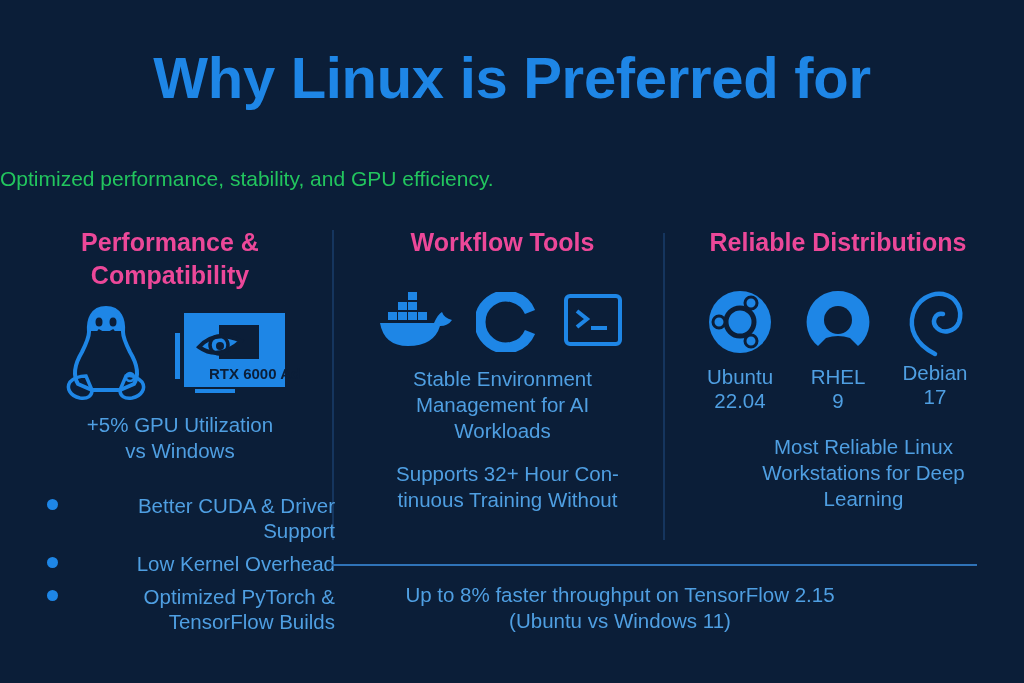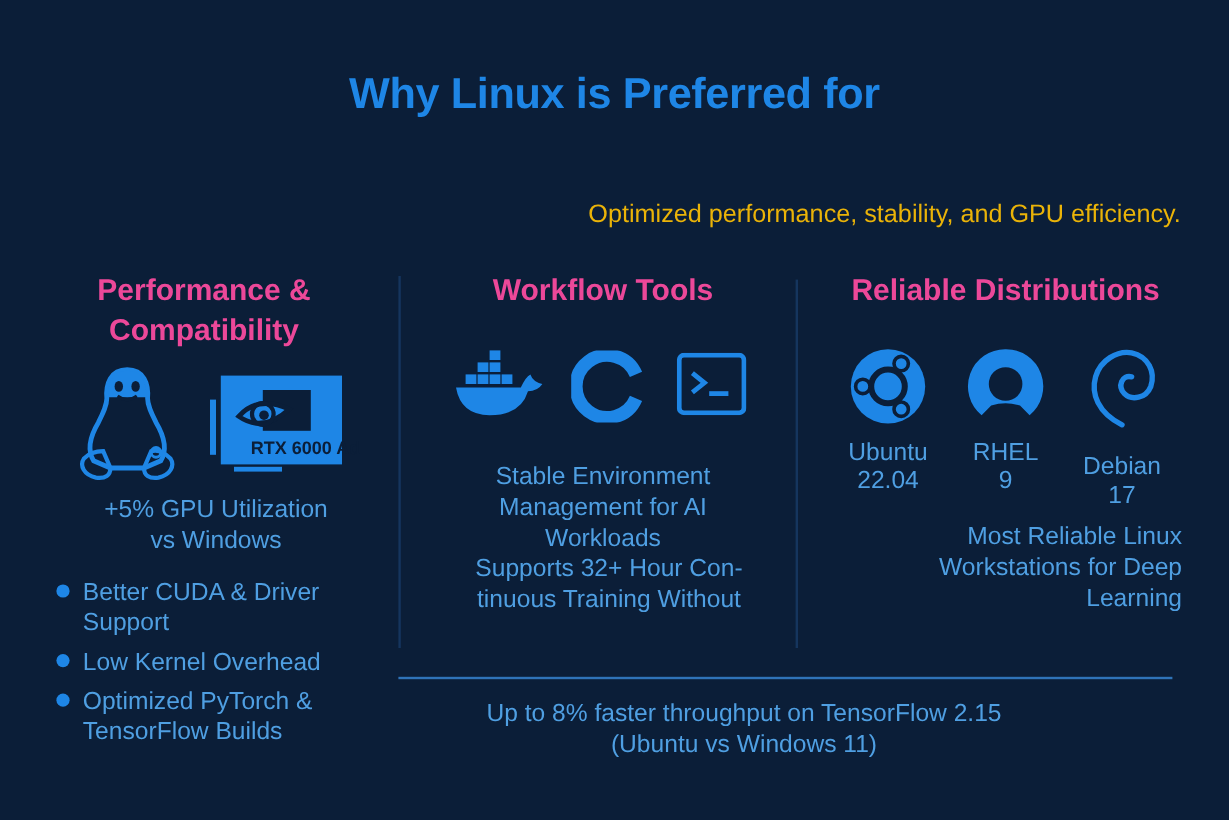--- a/index.html
+++ b/index.html
@@ -6,26 +6,26 @@
   body {
     width:1024px; height:683px; overflow:hidden;
     background:#0b1e38;
     font-family:"Liberation Sans", "DejaVu Sans", sans-serif;
     color:#4a9be0;
     position:relative;
   }
   .abs { position:absolute; }
   .title {
     left:0; width:1024px; text-align:center;
-    color:#1e86e6; font-weight:bold; font-size:36px; line-height:56px;
+    color:#1e86e6; font-weight:bold; font-size:58px; line-height:56px;
     top:50px; letter-spacing:-0.3px;
   }
   .subtitle {
-    left:0; width:964px; text-align:right; top:167px;
-    font-size:21px; color:#eab308;padding-left:20px;
+    left:0; width:964px; text-align:left; top:167px;
+    font-size:21px; color:#22c55e;
   }
   .col-heading {
     color:#ec4899; font-weight:bold; font-size:25px; line-height:33px;
     text-align:center;
   }
   .body-text {
     color:#4f9fe2; font-size:20.5px; line-height:26px; text-align:center;
   }
   .divider-v { width:2px; background:#15355e; }
   .divider-h { height:2px; background:#2f73b8; }
@@ -83,21 +83,21 @@
     <circle cx="45" cy="35" r="4" fill="#0b1e38"></circle>
   </svg>
 </div>
 <div class="abs" style="left:193px; top:365px; width:92px; font-size:15px; font-weight:bold; color:#0b1e38; white-space:nowrap;margin-left:16px;">RTX 6000 Ad</div>
 
 <div class="abs body-text" style="left:50px; width:260px; top:412px;">
   <div>+5% GPU Utilization</div>
   <div>vs Windows</div>
 </div>
 
-<ul class="abs bullets" style="left:45px; top:481px; width:290px;">
+<ul class="abs bullets" style="left:45px; top:493px; width:290px;text-align:right;">
   <li>
     <span class="dot"></span>
     <div>Better CUDA &amp; Driver</div>
     <div>Support</div>
   </li>
   <li>
     <span class="dot"></span>
     <div>Low Kernel Overhead</div>
   </li>
   <li>
@@ -129,21 +129,21 @@
 </div>
 
 <div class="abs" style="left:564px; top:294px;">
   <svg width="58" height="52" viewBox="0 0 58 52">
     <rect x="2" y="2" width="54" height="48" rx="4" fill="none" stroke="#1e86e6" stroke-width="4"></rect>
     <path d="M13 17 L23 25 L13 33" fill="none" stroke="#1e86e6" stroke-width="4"></path>
     <rect x="27" y="32" width="16" height="4" fill="#1e86e6"></rect>
   </svg>
 </div>
 
-<div class="abs body-text" style="left:350px; width:305px; top:384px;">
+<div class="abs body-text" style="left:350px; width:305px; top:366px;">
   <div>Stable Environment</div>
   <div>Management for AI</div>
   <div>Workloads</div>
 </div>
 <div class="abs body-text" style="left:350px; width:315px; top:461px;">
   <div>Supports 32+ Hour Con-</div>
   <div>tinuous Training Without</div>
 </div>
 
 <div class="abs col-heading" style="left:680px; width:316px; top:226px;">Reliable Distributions</div>
@@ -171,26 +171,26 @@
 <div class="abs distro" style="left:788px; width:100px; top:365px;">
   <div>RHEL</div>
   <div>9</div>
 </div>
 
 <div class="abs" style="left:905px; top:288px;">
   <svg width="60" height="72" viewBox="0 0 60 72">
     <path d="M30 66 C10 56 4 40 8 26 C12 12 26 4 38 6 C52 9 58 22 54 34 C50 44 38 46 32 40 C26 34 30 24 38 26" fill="none" stroke="#1e86e6" stroke-width="4.5" stroke-linecap="round"></path>
   </svg>
 </div>
-<div class="abs distro" style="left:885px; width:100px; top:377px;">
+<div class="abs distro" style="left:885px; width:100px; top:361px;">
   <div>Debian</div>
   <div>17</div>
 </div>
 
-<div class="abs body-text" style="left:690px; width:295px; top:434px;text-align:right;">
+<div class="abs body-text" style="left:716px; width:295px; top:434px;">
   <div>Most Reliable Linux</div>
   <div>Workstations for Deep</div>
   <div>Learning</div>
 </div>
 
 <div class="abs divider-h" style="left:332px; width:645px; top:564px;"></div>
 <div class="abs" style="left:340px; width:560px; top:582px; text-align:center; font-size:20.5px; line-height:26px; color:#4f9fe2;">
   <div>Up to 8% faster throughput on TensorFlow 2.15</div>
   <div>(Ubuntu vs Windows 11)</div>
 </div>

